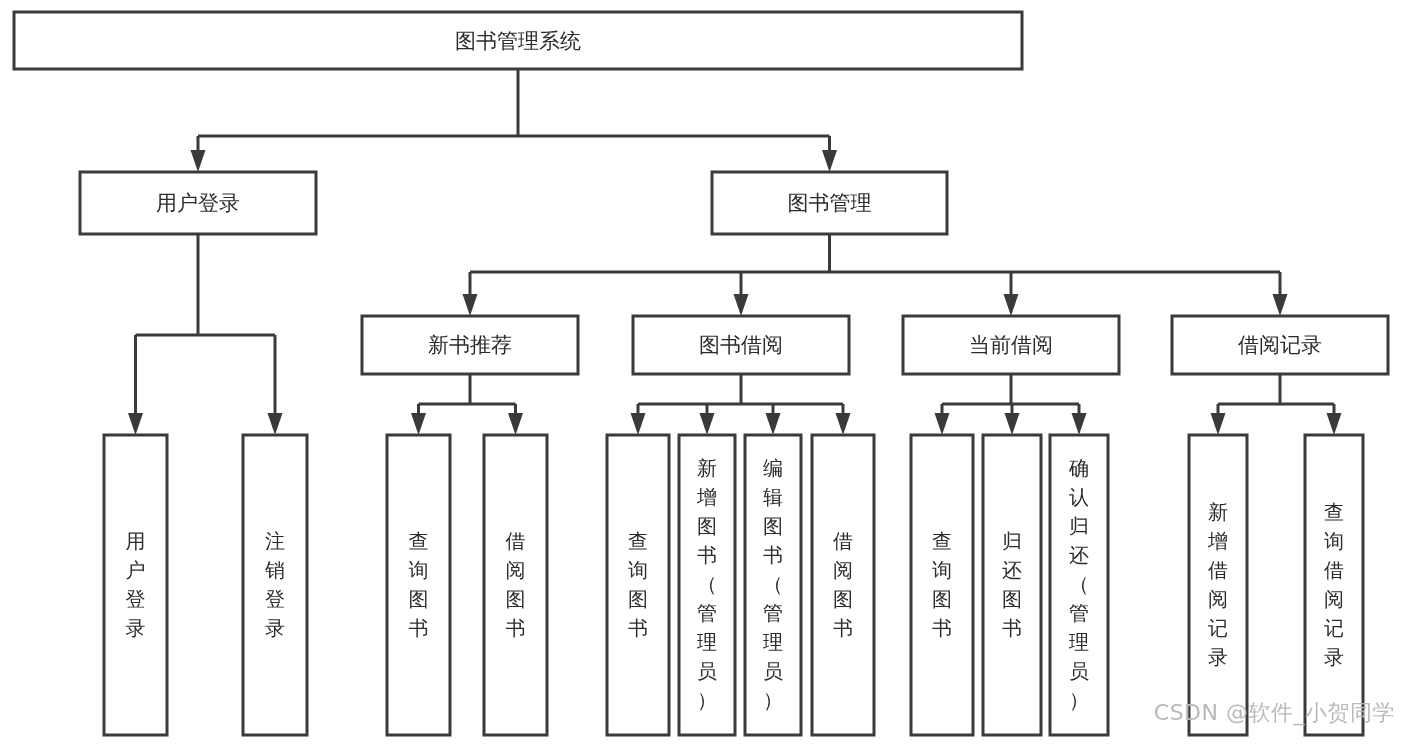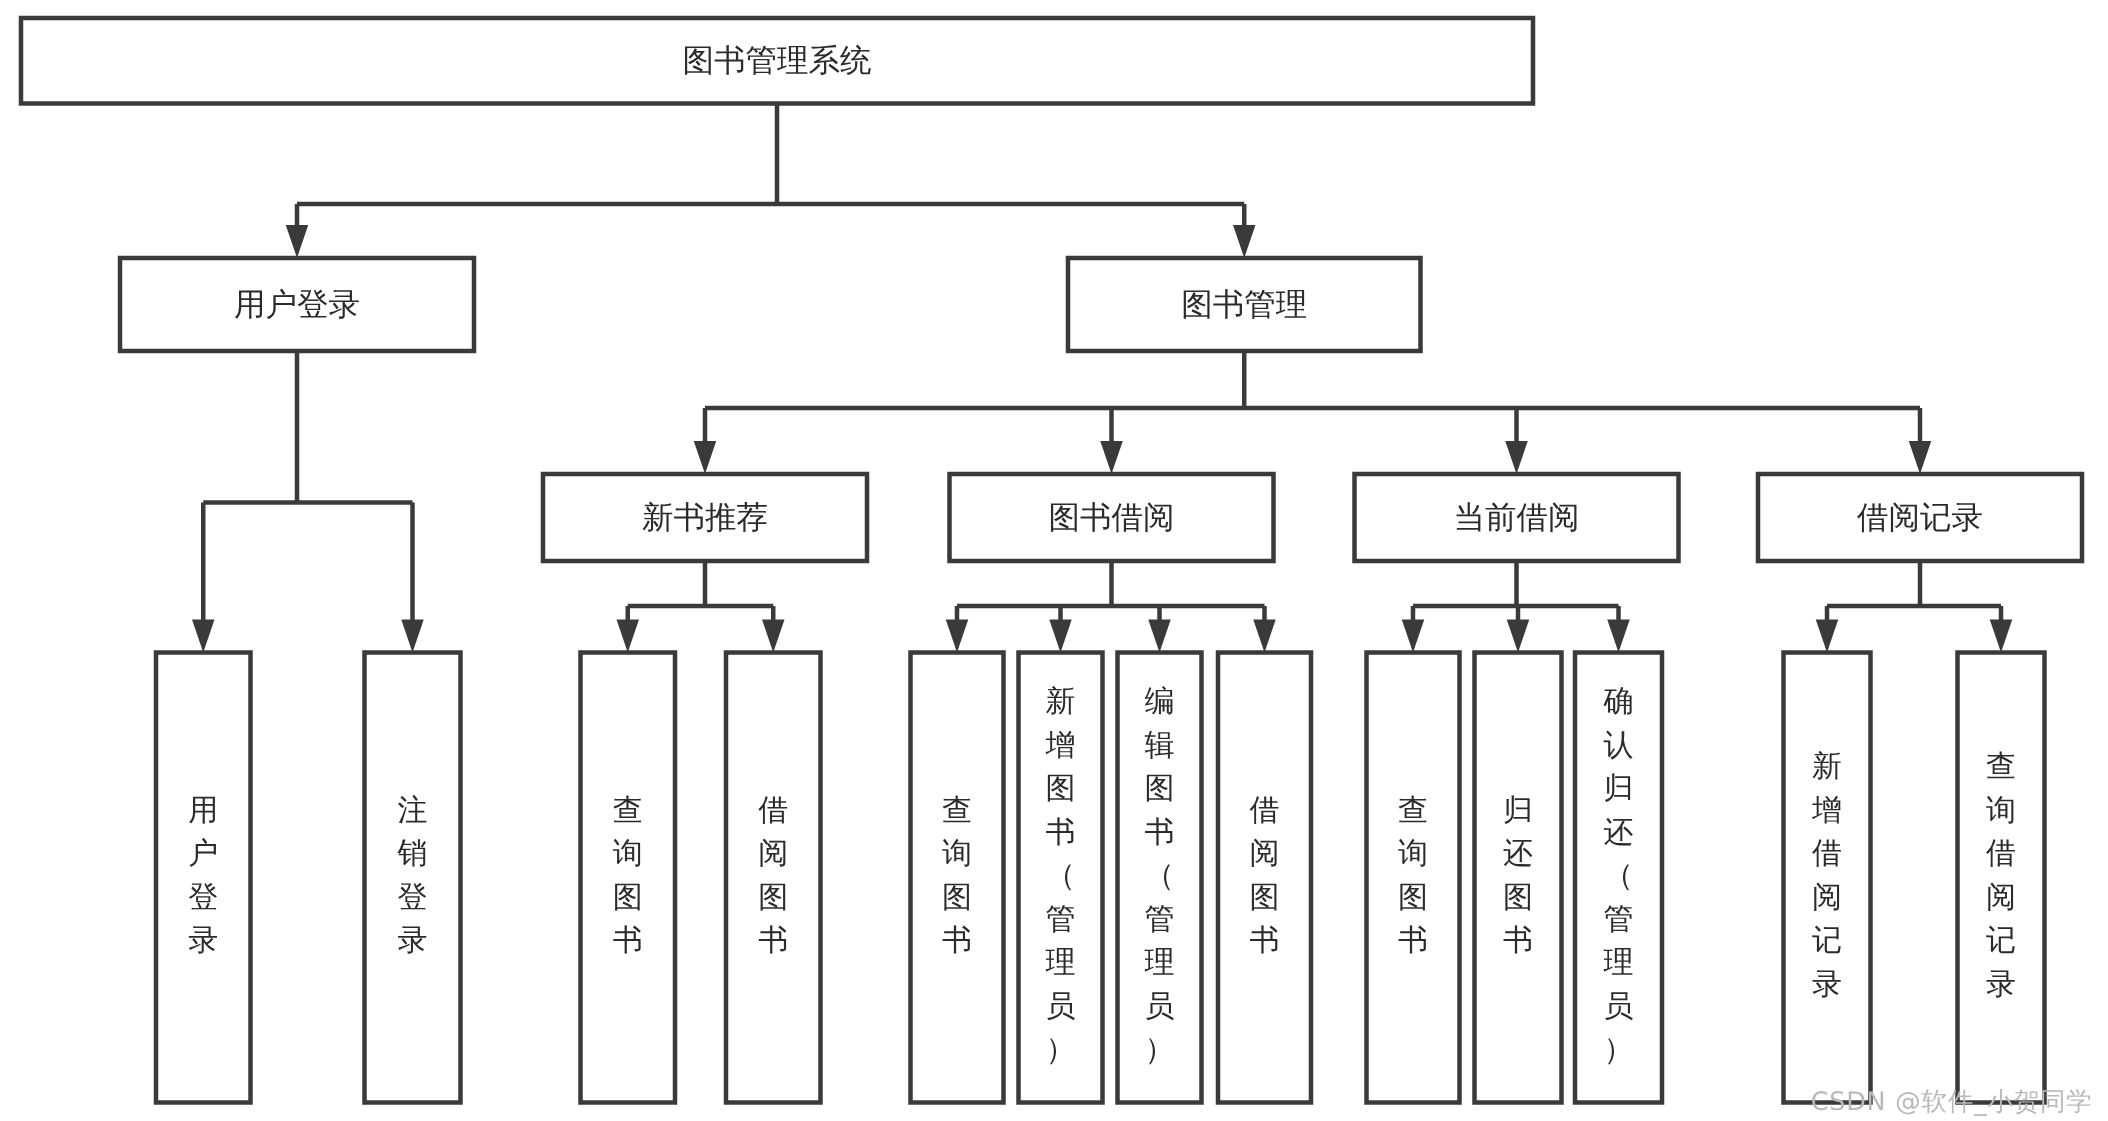--- a/index.html
+++ b/index.html
@@ -52,23 +52,23 @@
     font-size: 21px;
     text-anchor: middle;
     dominant-baseline: middle;
   }
   .node-label.vertical {
     font-size: 20px;
   }
   .watermark-text {
     position: absolute;
     right: 10px;
-    bottom: 1px;
+    bottom: 19px;
     font-family: "DejaVu Sans", "Liberation Sans", sans-serif;
-    font-size: 17px;
+    font-size: 22px;
     color: #b9b9b9;
     white-space: nowrap;
     letter-spacing: 0.5px;
     user-select: none;
     pointer-events: none;
   }
 </style>
 </head>
 <body>
 

